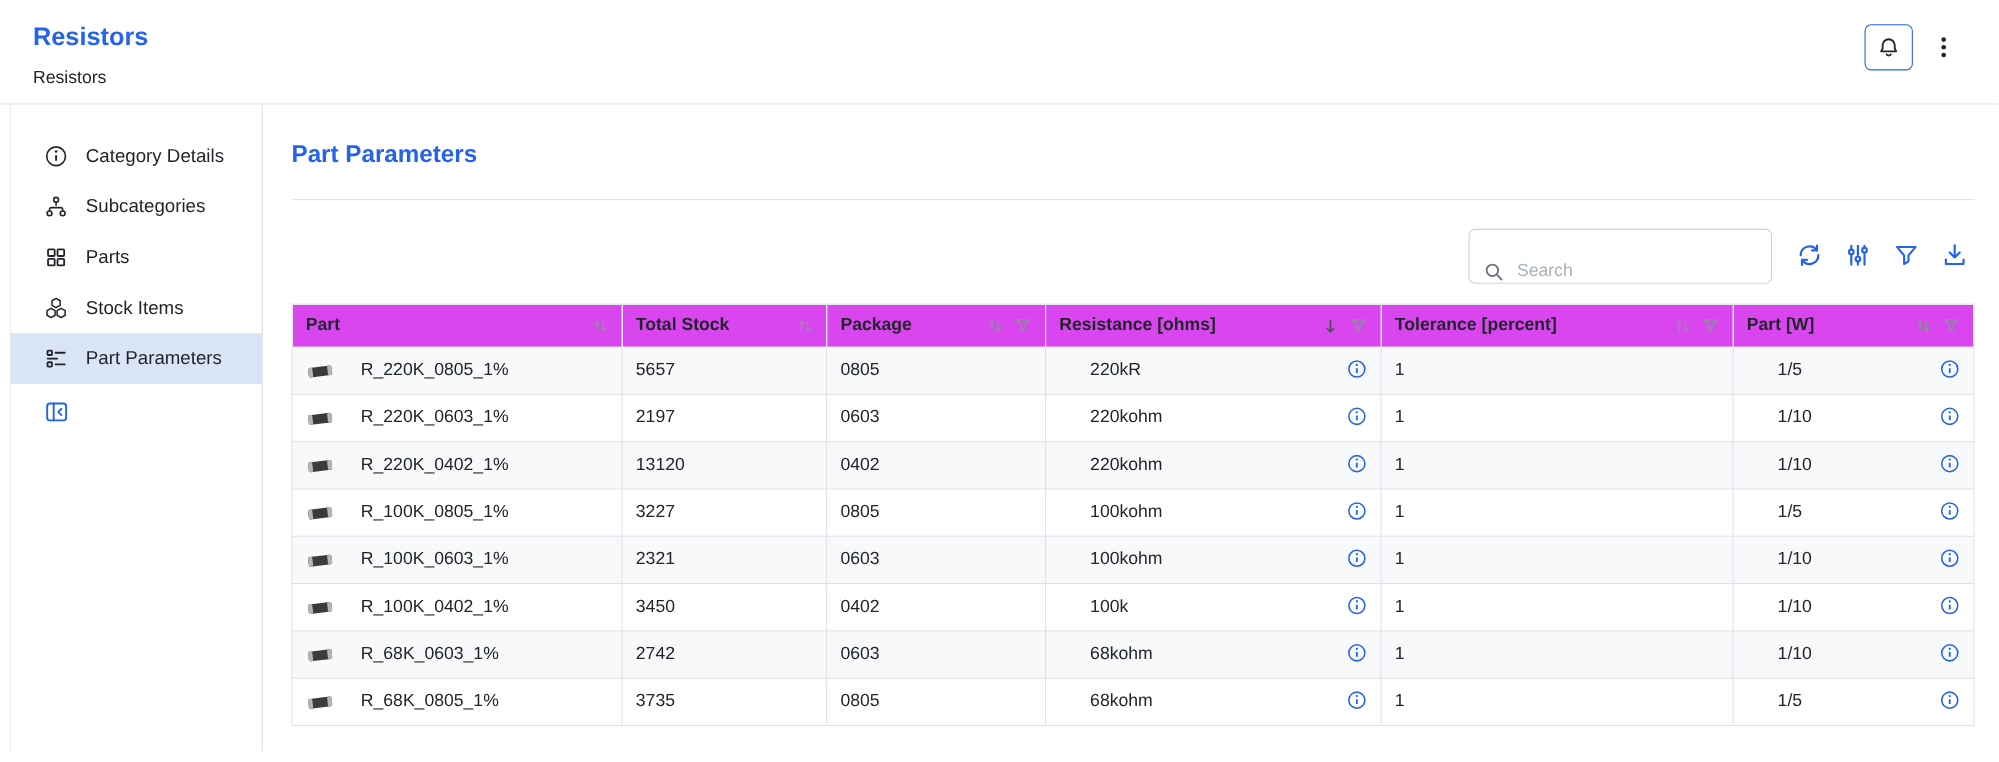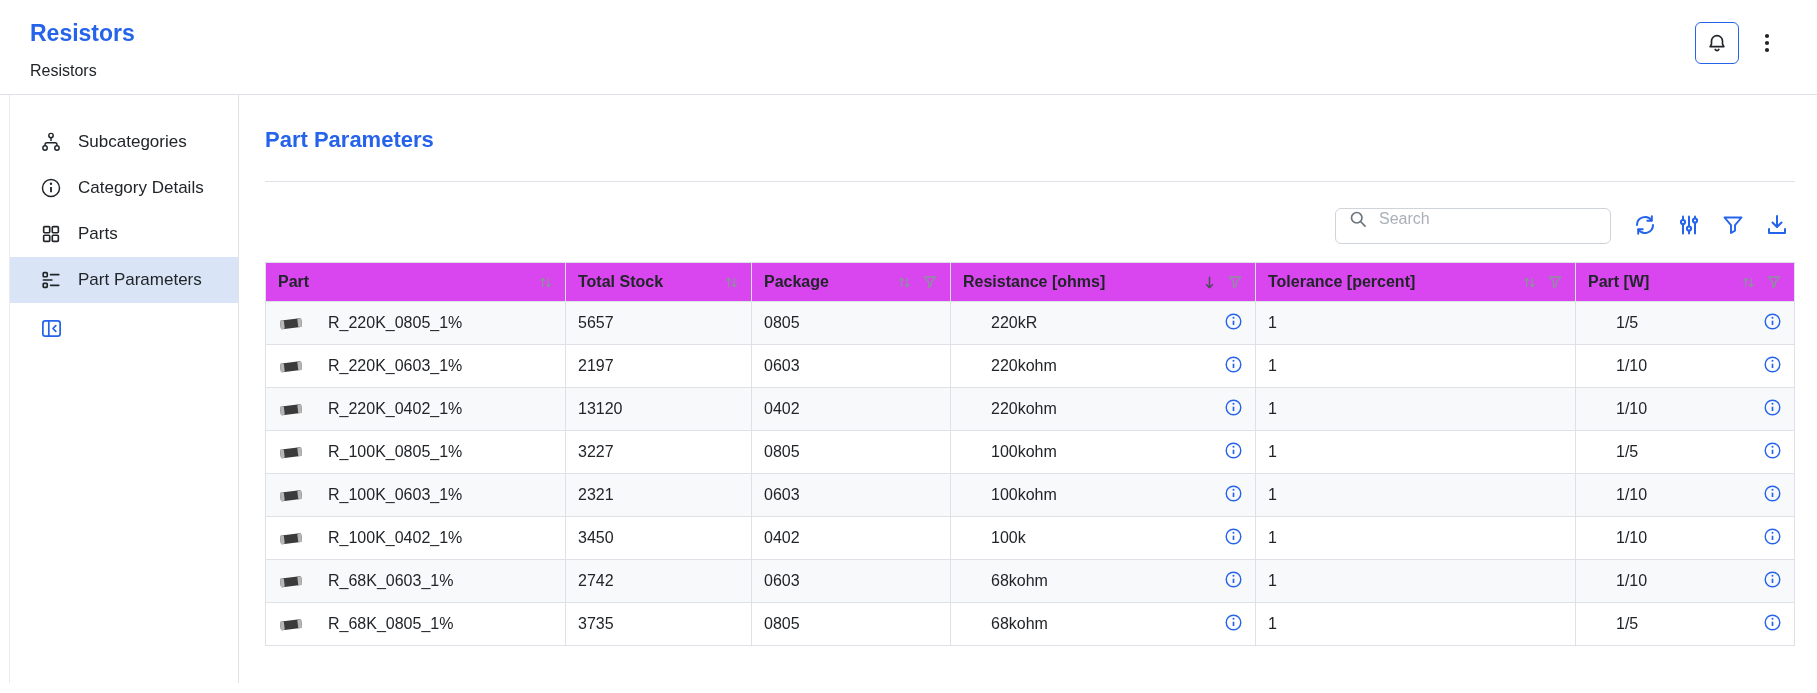--- a/index.html
+++ b/index.html
@@ -14,21 +14,21 @@
   .content { display:flex; margin-left:9px; border-left:1px solid #e9ecef; height:588px; }
   .sidebar { width:229px; flex:0 0 229px; border-right:1px solid var(--border); padding-top:24px; }
   .side-item { display:flex; align-items:center; gap:16px; padding:12px 8px 12px 30px; font-size:17px; cursor:pointer; white-space:nowrap; }
   .side-item.selected { background:var(--selected-bg); }
   .side-icon { display:flex; color:#212529; flex:0 0 auto; }
   .collapse-btn { margin:14px 0 0 30px; background:none; border:none; color:var(--accent); cursor:pointer; display:flex; padding:0; }
   .main { flex:1; padding:32px 22px 0 26px; min-width:0; }
   .main-title { color:var(--accent); font-size:22px; font-weight:700; }
   .rule { border:none; border-top:1px solid var(--border); margin:28px 0 0; }
   .toolbar { display:flex; justify-content:flex-end; align-items:center; gap:8px; margin:26px 0 18px; }
-  .search-box { width:276px; height:36px; border:1px solid #ced4da; border-radius:6px; display:flex; align-items:flex-start; gap:9px; padding:0 12px; margin-right:8px; background:#fff; }
+  .search-box { width:276px; height:50px; border:1px solid #ced4da; border-radius:6px; display:flex; align-items:flex-end; gap:9px; padding:0 12px; margin-right:8px; background:#fff; }
   .search-box input { flex:1; border:none; outline:none; font-size:16px; font-family:inherit; color:#495057; background:transparent; min-width:0; }
   .search-box input::placeholder { color:#a9b0b8; }
   .tool-btn { background:none; border:none; color:var(--accent); cursor:pointer; display:flex; padding:4px 6px; }
   table { width:100%; border-collapse:collapse; table-layout:fixed; }
   th, td { border:1px solid var(--border); padding:10px 12px; font-size:16px; text-align:left; overflow:hidden; }
   th { font-weight:700; background:#d946ef; }
   tbody tr:nth-child(odd) { background:#f8f9fa; }
   tbody tr:nth-child(even) { background:#fff; }
   .th-inner { display:flex; align-items:center; justify-content:space-between; gap:6px; }
   .th-label { white-space:nowrap; }
@@ -66,48 +66,58 @@
     </button>
   </div>
 </div>
 
 <div class="content">
   <div class="sidebar">
     <nav>
         <div class="side-item">
           <span class="side-icon">
             <svg viewBox="0 0 24 24" width="22" height="22" fill="none" stroke="currentColor" stroke-width="1.6">
+              <circle cx="12" cy="12" r="9.3"></circle>
+              <line x1="12" y1="11" x2="12" y2="16.6" stroke-width="2"></line>
+              <circle cx="12" cy="7.4" r="1.3" fill="currentColor" stroke="none"></circle>
+            </svg>
+          </span>
+          <span>Category Details</span>
+        </div>
+        <div class="side-item">
+          <span class="side-icon">
+            <svg viewBox="0 0 24 24" width="22" height="22" fill="none" stroke="currentColor" stroke-width="1.6">
               <circle cx="12" cy="5" r="2.4"></circle>
               <circle cx="5.5" cy="18.5" r="2.4"></circle>
               <circle cx="18.5" cy="18.5" r="2.4"></circle>
               <path d="M12 7.4v3.6M5.5 16.1v-1.3a2 2 0 0 1 2-2h9a2 2 0 0 1 2 2v1.3"></path>
             </svg>
           </span>
           <span>Subcategories</span>
-        </div>
-        <div class="side-item">
-          <span class="side-icon">
-            <svg viewBox="0 0 24 24" width="22" height="22" fill="none" stroke="currentColor" stroke-width="1.6">
-              <circle cx="12" cy="12" r="9.3"></circle>
-              <line x1="12" y1="11" x2="12" y2="16.6" stroke-width="2"></line>
-              <circle cx="12" cy="7.4" r="1.3" fill="currentColor" stroke="none"></circle>
-            </svg>
-          </span>
-          <span>Category Details</span>
         </div>
         <div class="side-item">
           <span class="side-icon">
             <svg viewBox="0 0 24 24" width="22" height="22" fill="none" stroke="currentColor" stroke-width="1.8">
               <rect x="4" y="4" width="6.6" height="6.6" rx="1"></rect>
               <rect x="13.4" y="4" width="6.6" height="6.6" rx="1"></rect>
               <rect x="4" y="13.4" width="6.6" height="6.6" rx="1"></rect>
               <rect x="13.4" y="13.4" width="6.6" height="6.6" rx="1"></rect>
             </svg>
           </span>
           <span>Parts</span>
+        </div>
+        <div class="side-item">
+          <span class="side-icon">
+            <svg viewBox="0 0 24 24" width="22" height="22" fill="none" stroke="currentColor" stroke-width="1.5" stroke-linejoin="round">
+              <path d="M12 2.5l4 2.3v4.6l-4 2.3-4-2.3V4.8l4-2.3z"></path>
+              <path d="M7 12.3l4 2.3v4.6l-4 2.3-4-2.3v-4.6l4-2.3z"></path>
+              <path d="M17 12.3l4 2.3v4.6l-4 2.3-4-2.3v-4.6l4-2.3z"></path>
+            </svg>
+          </span>
+          <span>Stock Items</span>
         </div>
         <div class="side-item selected">
           <span class="side-icon">
             <svg viewBox="0 0 24 24" width="22" height="22" fill="none" stroke="currentColor" stroke-width="1.8" stroke-linecap="round">
               <rect x="3.5" y="4" width="4.4" height="4.4" rx="0.8"></rect>
               <line x1="11.5" y1="6.2" x2="20.5" y2="6.2"></line>
               <line x1="3.7" y1="12" x2="13" y2="12"></line>
               <rect x="3.5" y="15.6" width="4.4" height="4.4" rx="0.8"></rect>
               <line x1="11.5" y1="17.8" x2="20.5" y2="17.8"></line>
             </svg>

